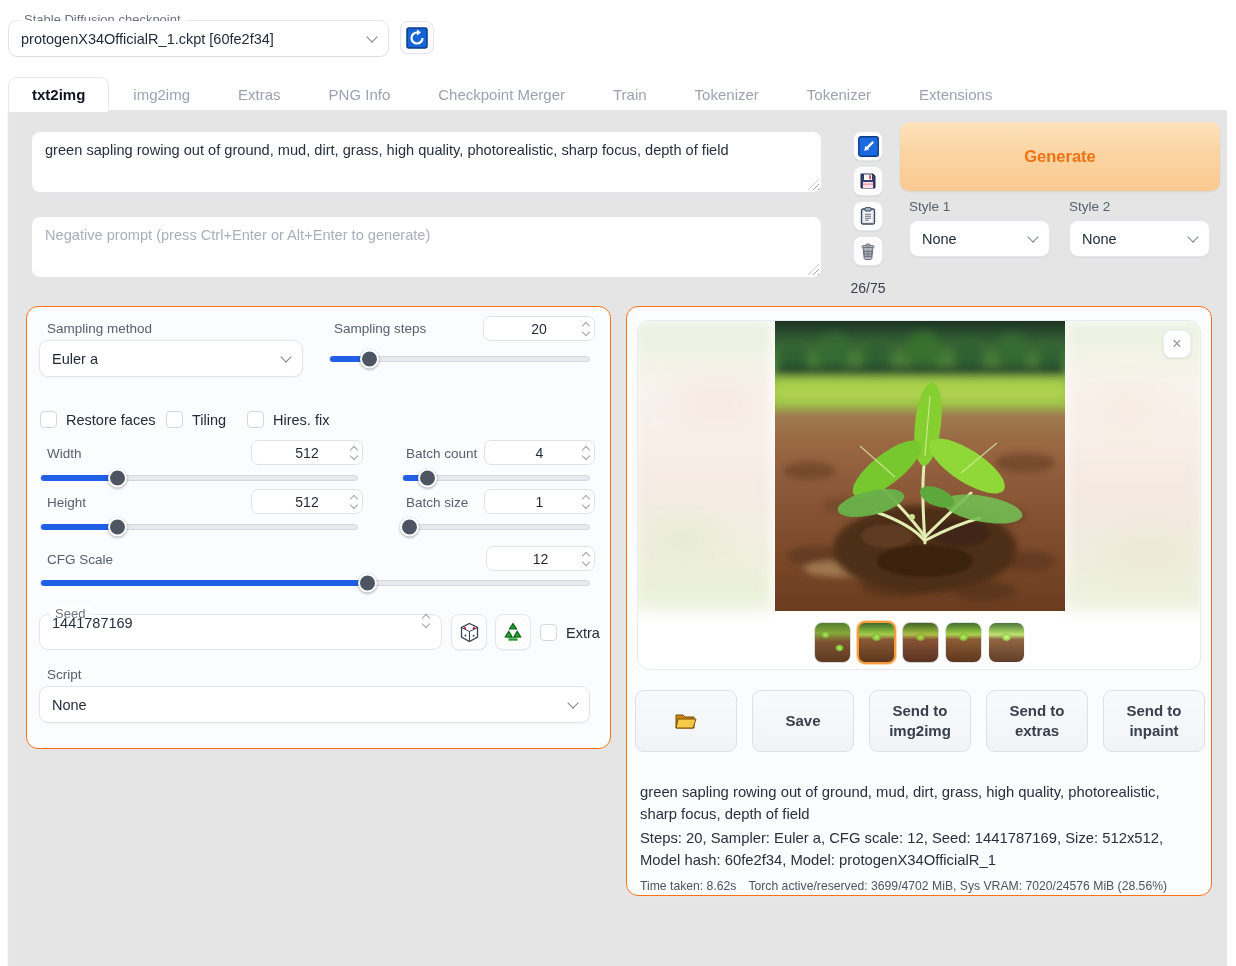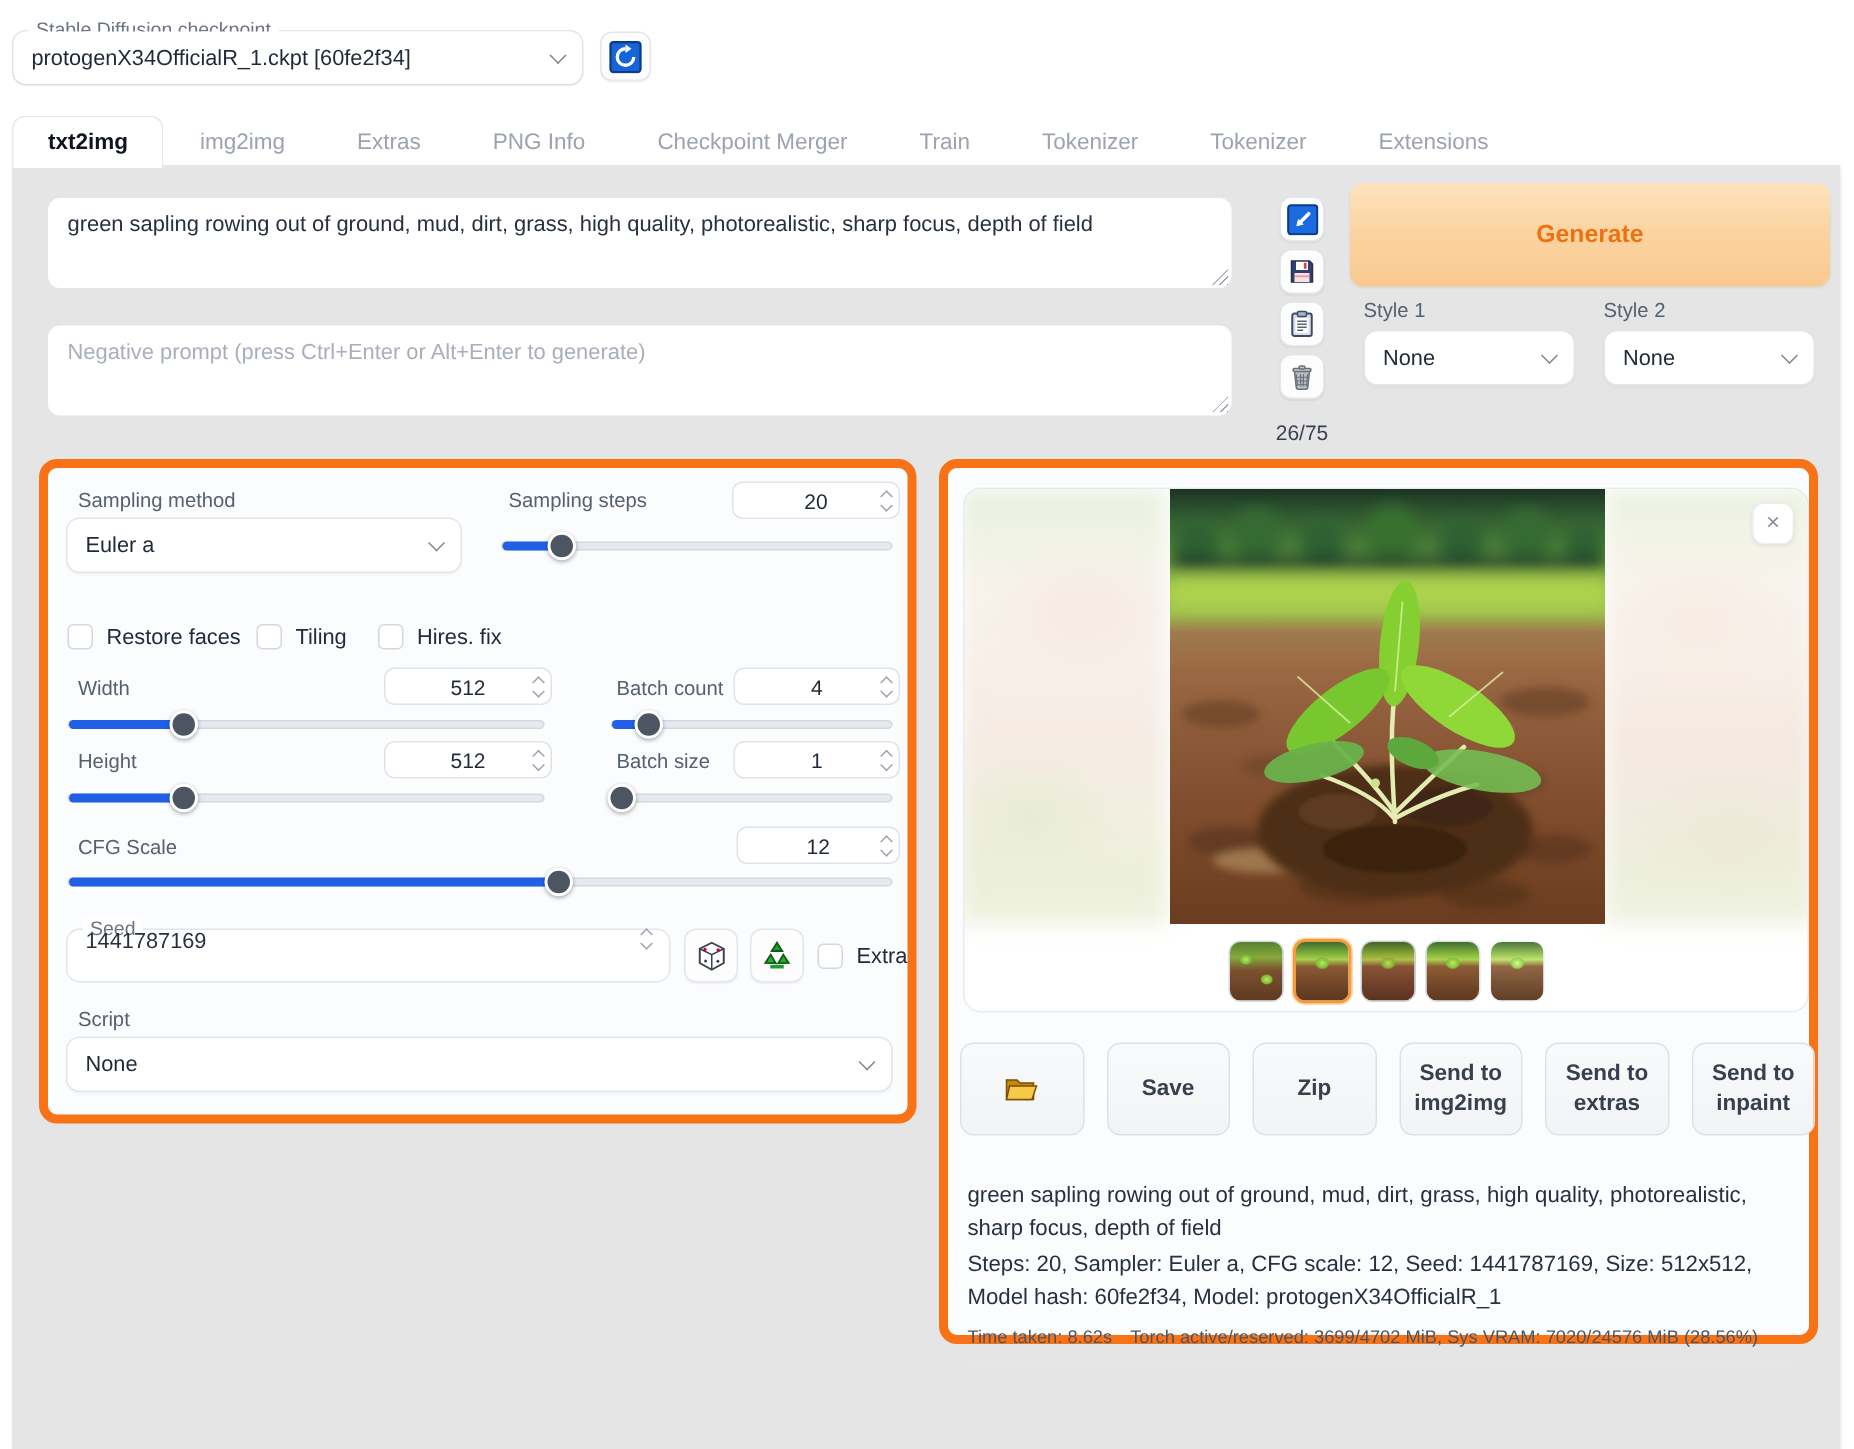--- a/index.html
+++ b/index.html
@@ -16,21 +16,21 @@
   .spinner { position:absolute; right:5px; top:0; bottom:0; display:flex; flex-direction:column; justify-content:center; gap:3px; }
   .spin { width:6px; height:6px; border-right:1.4px solid #9aa3af; border-bottom:1.4px solid #9aa3af; }
   .spin.up { transform:rotate(-135deg); }
   .spin.down { transform:rotate(45deg); margin-top:-3px; }
   .slider { position:relative; height:6px; background:#e7e9ee; border:1px solid #d4d8df; border-radius:999px; cursor:pointer; }
   .slider .fill { position:absolute; left:0; top:-1px; bottom:-1px; background:#2160e6; border-radius:999px; }
   .slider .handle { position:absolute; top:50%; width:19px; height:19px; border-radius:50%; background:#4d5562; border:2.5px solid #fff; box-shadow:0 1px 3px rgba(0,0,0,.35); transform:translateY(-50%); cursor:grab; }
   .checkbox { width:17px; height:17px; background:#fff; border:1.5px solid #d3d8de; border-radius:4px; flex:0 0 auto; cursor:pointer; }
   .cb-item { display:flex; align-items:center; gap:9px; font-size:14.5px; color:#222b3a; }
   .field-label { font-size:13.5px; color:#56606f; }
-  .panel { position:absolute; background:#fbfcfd; border:6px solid #f97316; border-radius:12px;text-decoration:underline; }
+  .panel { position:absolute; background:#fbfcfd; border:1px solid #f97316; border-radius:12px;text-decoration:underline; }
   .icon-btn { display:flex; align-items:center; justify-content:center; width:30px; height:30px; background:#fdfdfe; border:1px solid #e3e6ea; border-radius:8px; box-shadow:0 1px 1px rgba(0,0,0,.05); cursor:pointer; }
   .tool-btn { display:flex; align-items:center; justify-content:center; text-align:center; background:linear-gradient(180deg,#f9fafb,#f1f3f6); border:1px solid #dde1e6; border-radius:9px; font-size:15px; font-weight:bold; color:#39404d; line-height:1.35; cursor:pointer; }
 
   
   #checkpoint-box { position:absolute; left:8px; top:20px; width:381px; height:37px; }
   #checkpoint-box .dropdown { position:absolute; inset:0; border:none; }
   #refresh-btn { position:absolute; left:400px; top:21px; width:34px; height:33px; }
 
   
   #tabbar { position:absolute; left:8px; top:77px; display:flex; align-items:flex-end; z-index:3; }
@@ -431,21 +431,20 @@
       </div>
 
       <div id="out-buttons">
         <button class="tool-btn">
           <svg width="24" height="20" viewBox="0 0 24 20">
             <path d="M2 4 h7 l2 2 h9 v11 H2 Z" fill="#c8860f" stroke="#7a4e05" stroke-width="1"></path>
             <path d="M4 8 h18 l-3 9 H2 Z" fill="#f7c948" stroke="#7a4e05" stroke-width="1"></path>
           </svg>
         </button>
         <button class="tool-btn">Save</button>
-        <button class="tool-btn">Zip</button>
         <button class="tool-btn">Send to img2img</button>
         <button class="tool-btn">Send to extras</button>
         <button class="tool-btn">Send to inpaint</button>
       </div>
 
       <div id="info-block">
         <div id="info-prompt">green sapling rowing out of ground, mud, dirt, grass, high quality, photorealistic, sharp focus, depth of field</div>
         <div id="info-params">Steps: 20, Sampler: Euler a, CFG scale: 12, Seed: 1441787169, Size: 512x512, Model hash: 60fe2f34, Model: protogenX34OfficialR_1</div>
         <div id="info-sub">
           <span>Time taken: 8.62s</span><span>Torch active/reserved: 3699/4702 MiB, Sys VRAM: 7020/24576 MiB (28.56%)</span>

